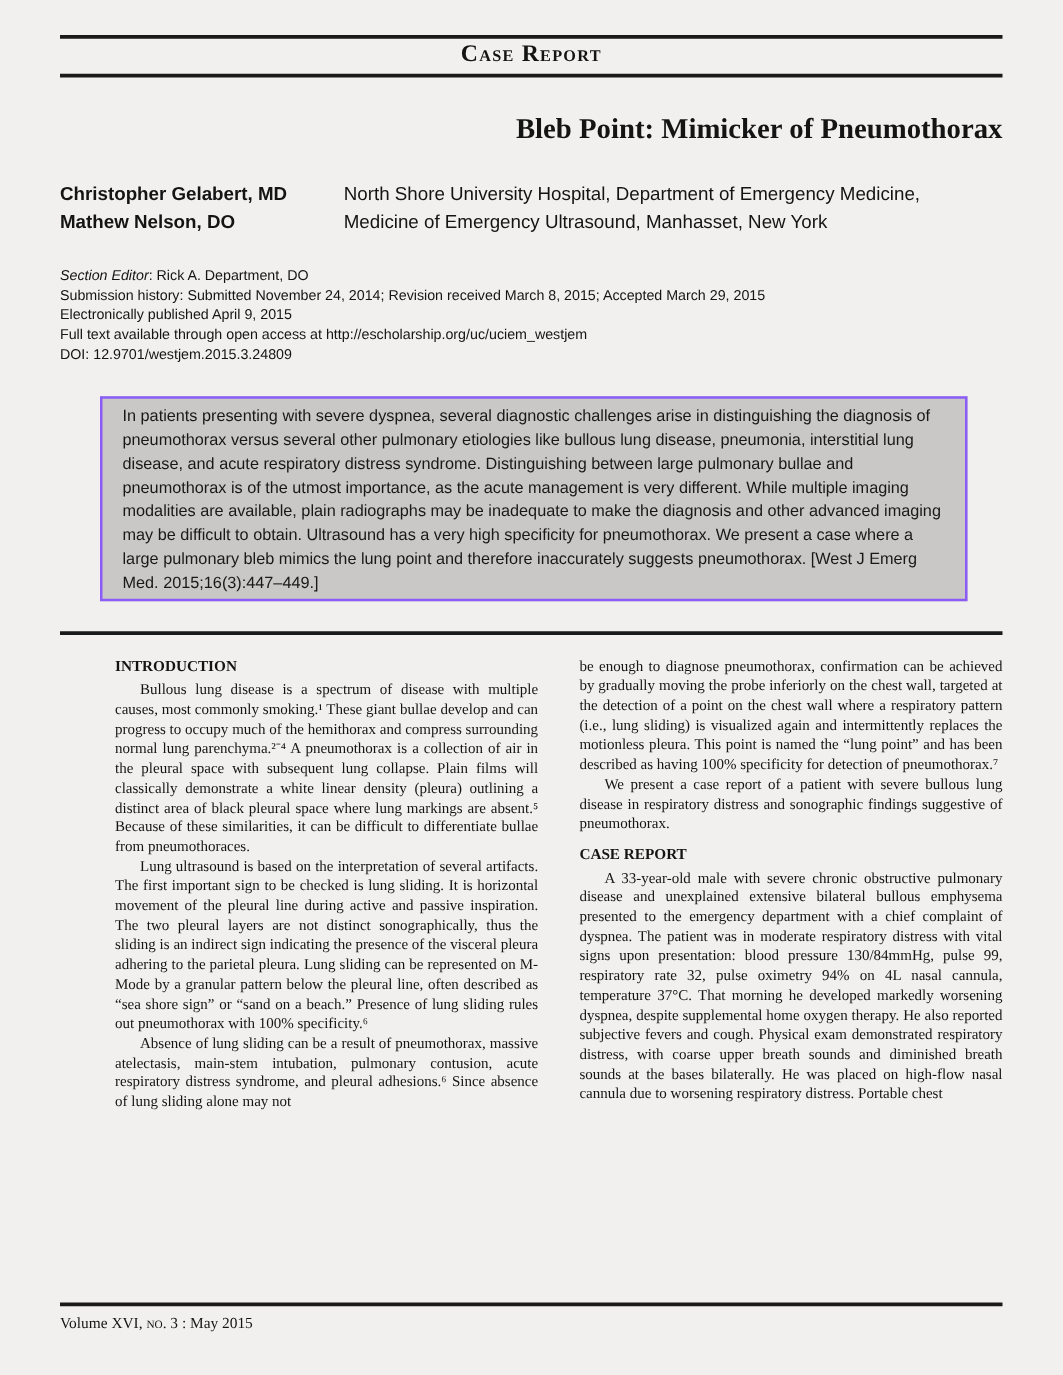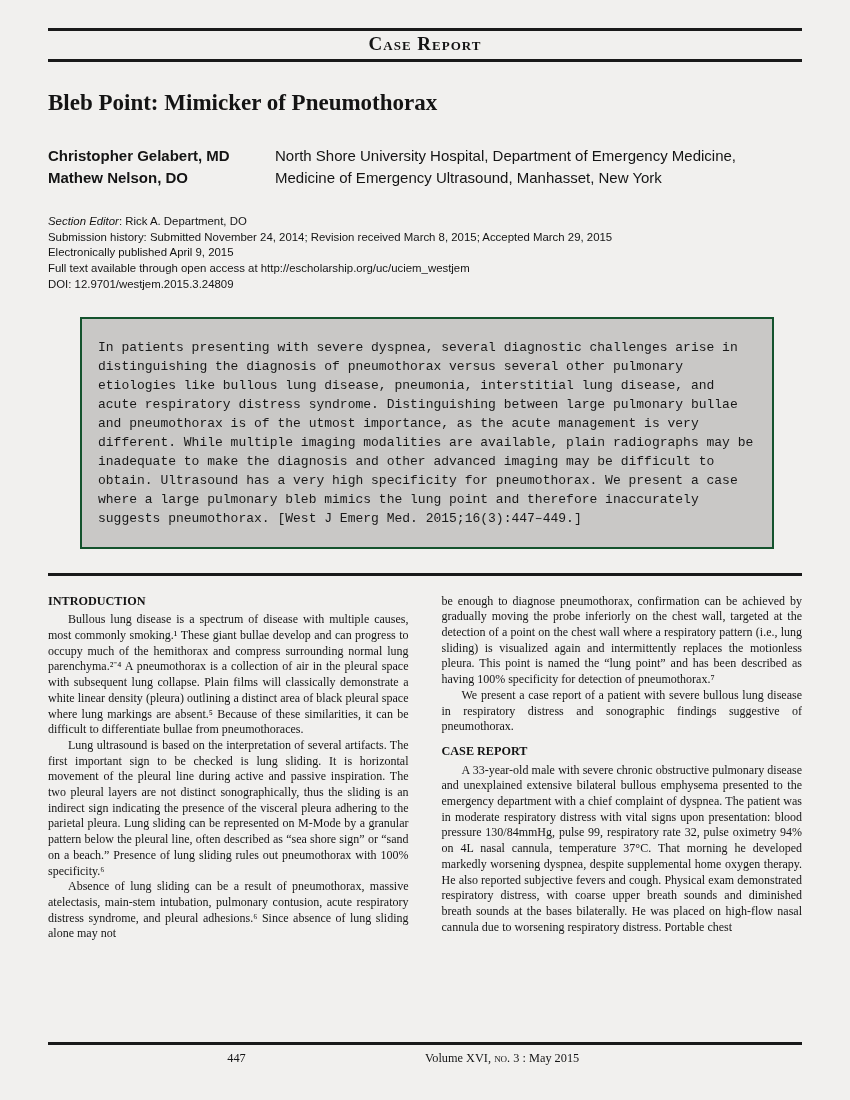--- a/index.html
+++ b/index.html
@@ -19,21 +19,21 @@
   .header-label {
     text-align:center;
     font-weight:bold;
     font-variant:small-caps;
     font-size:19px;
     letter-spacing:1px;
     padding:2px 0 4px 0;
   }
 
   .title {
-    text-align:left;
+    text-align:right;
     font-weight:bold;
     font-size:23px;
     line-height:1.45;
     margin-top:24px;
   }
 
   .authors-row {
     display:flex;
     margin-top:26px;
     font-family:"Liberation Sans", sans-serif;
@@ -47,34 +47,35 @@
     margin-top:26px;
     font-family:"Liberation Sans", sans-serif;
     font-size:11.4px;
     line-height:1.38;
   }
   .italic { font-style:italic; }
 
   .abstract-box {
     margin:24px 28px 0 32px;
     background:#c9c8c6;
-    border:2px solid #14532d;
-    padding:19px 16px;
-    font-family:Liberation Mono, monospace;
+    border:2px solid #8b5cf6;
+    padding:4px 16px;
+    font-family:Liberation Sans, sans-serif;
     font-size:13px;
     line-height:19px;
     color:#181818;
   }
 
   .divider { margin-top:24px; }
 
   .columns {
     display:flex;
     gap:33px;
     margin-top:18px;
+    margin-left:44px;
   }
   .col { flex:1; font-size:12px; line-height:15.7px; text-align:justify; }
   .sec-heading {
     font-size:12.2px;
     font-weight:bold;
     text-align:left;
     margin-bottom:3px;
   }
   .sec-heading.spaced { margin-top:9px; }
   .col p { margin:0; }
@@ -142,16 +143,15 @@
       <div class="sec-heading spaced">CASE REPORT</div>
       <p class="ind">A 33-year-old male with severe chronic obstructive pulmonary disease and unexplained extensive bilateral bullous emphysema presented to the emergency department with a chief complaint of dyspnea. The patient was in moderate respiratory distress with vital signs upon presentation: blood pressure 130/84mmHg, pulse 99, respiratory rate 32, pulse oximetry 94% on 4L nasal cannula, temperature 37°C. That morning he developed markedly worsening dyspnea, despite supplemental home oxygen therapy. He also reported subjective fevers and cough. Physical exam demonstrated respiratory distress, with coarse upper breath sounds and diminished breath sounds at the bases bilaterally. He was placed on high-flow nasal cannula due to worsening respiratory distress. Portable chest</p>
     </div>
   </div>
 
 </div>
 
 <div class="footer">
   <div class="rule"></div>
   <div class="footer-row">
-    <span class="footer-mid">447</span>
     <span class="footer-right"><span>Volume XVI, </span><span class="sc">no.</span><span> 3 : May 2015</span></span>
   </div>
 </div>
 
 </body></html>

